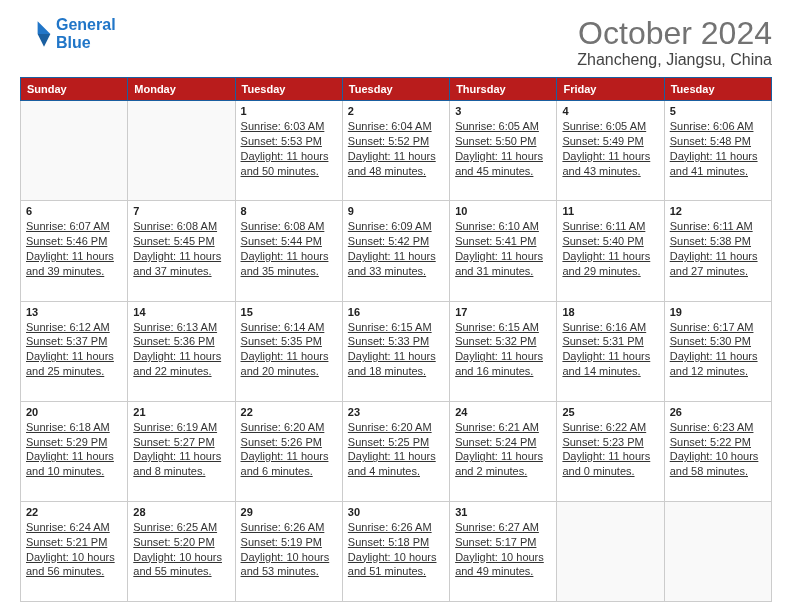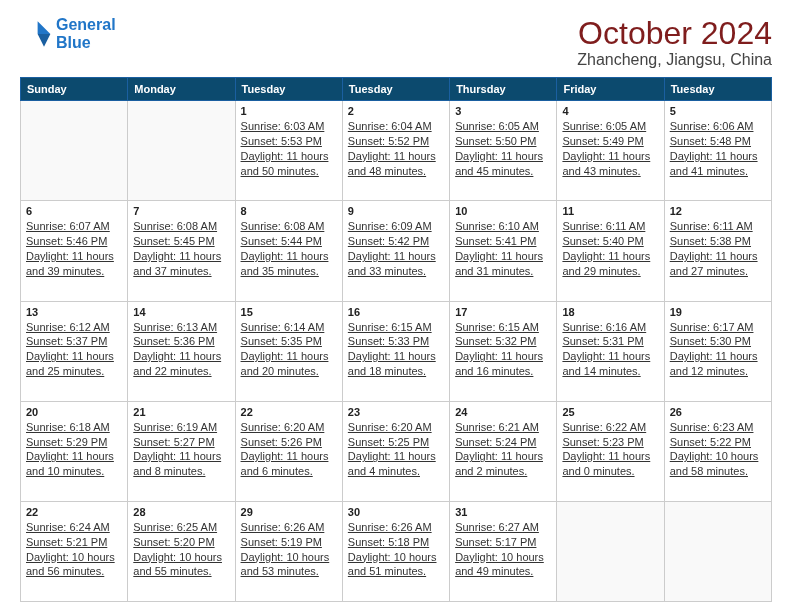--- a/index.html
+++ b/index.html
@@ -41,37 +41,37 @@
     .logo-icon {
       width: 32px;
       height: 32px;
     }
     .title-block {
       text-align: right;
     }
     .title-block h1 {
       font-size: 32px;
       font-weight: normal;
-      color: #7f1d1d;
+      color: #737373;
       line-height: 1.1;
     }
     .title-block h2 {
       font-size: 16px;
       font-weight: normal;
       color: #444;
       margin-left: 47px;
     }
     .calendar {
       flex: 1;
       border-collapse: collapse;
       width: 100%;
       font-size: 10px;
     }
     .calendar th {
-      background-color: #0c4a6e;
+      background-color: #b91c1c;
       color: #fff;
       text-align: left;
       padding: 5px 6px;
       font-size: 11px;
       font-weight: bold;
       border: 1px solid #1a5fa0;
     }
     .calendar td {
       border: 1px solid #ccc;
       vertical-align: top;

